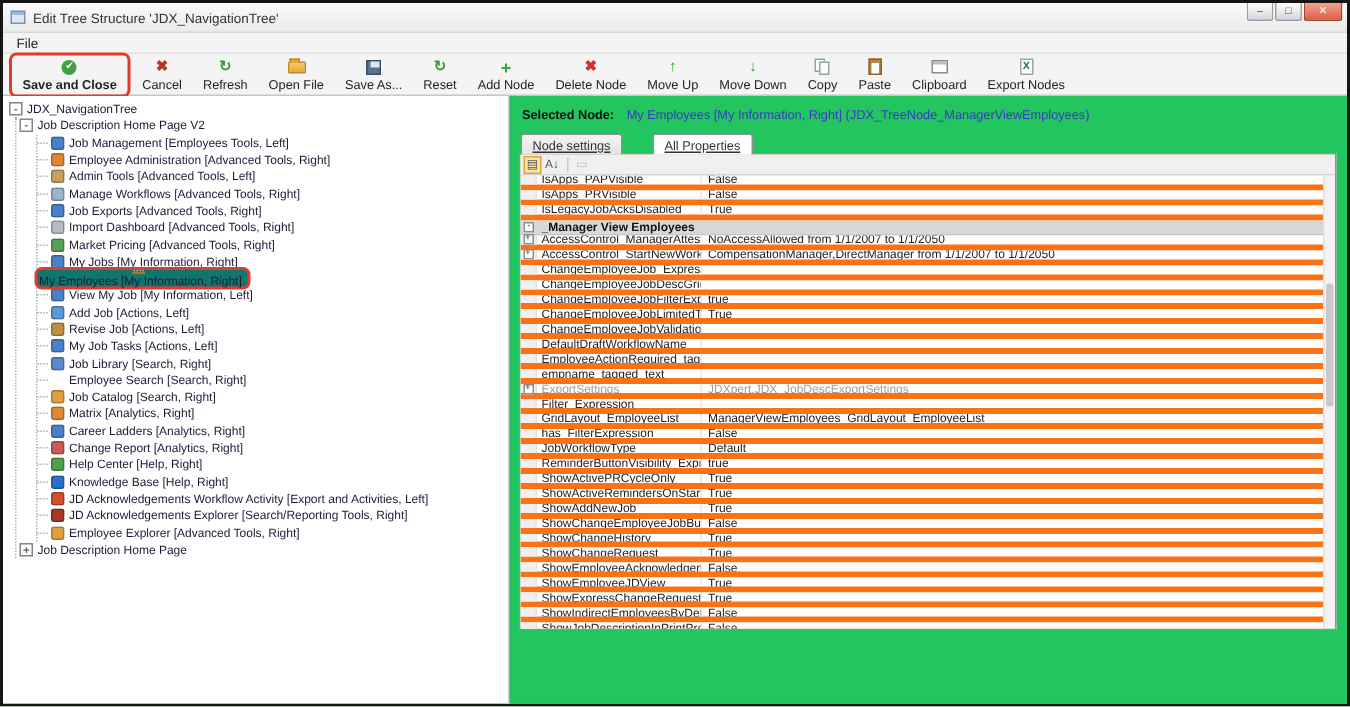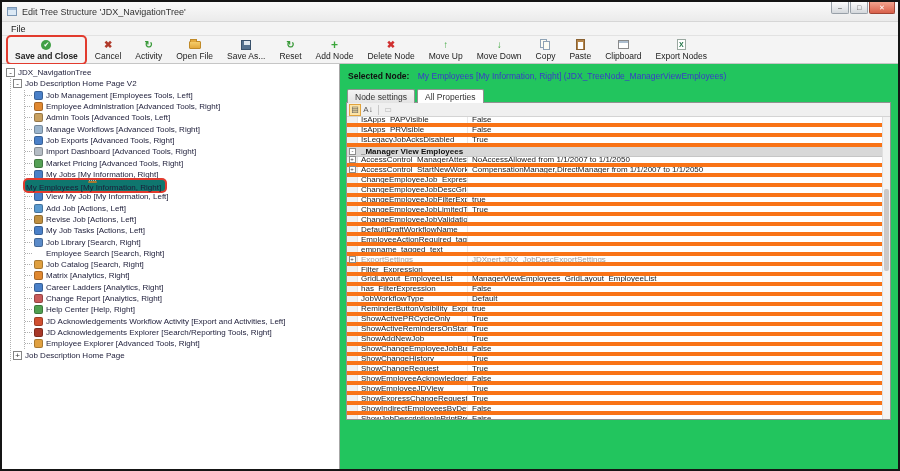--- a/index.html
+++ b/index.html
@@ -56,21 +56,21 @@
   .lvl2{margin-left:11px;border-left:1px dotted #b0b0b0;}
   .lvl2 .t-row::before{content:"";width:7px;min-width:7px;border-top:1px dotted #b0b0b0;margin-right:2px;}
   .t-row.annotated{box-shadow:0 0 0 2px var(--ann,#e23b2e);border-radius:3px;width:fit-content;padding:0 4px 0 1px;background:#0f766e;position:relative;z-index:2;flex-direction:column;}
   
   .right-panel{flex:1;background:#22c55e;padding:4px 7px 0 6px;position:relative;overflow:hidden;}
   .selected-line{font-size:8.5px;margin:3px 0 8px 2px;white-space:nowrap;}
   .sel-label{font-weight:bold;color:#111;}
   .sel-value{color:#3a3ac8;margin-left:6px;}
   .tabs{display:flex;margin-left:1px;position:relative;z-index:2;}
   .tab{font-size:8.5px;padding:2px 7px 2px 7px;border:1px solid #919191;border-bottom:none;background:linear-gradient(#f4f4f4,#e3e3e3);
-    color:#333;border-radius:2px 2px 0 0;margin-right:2px;height:14px;}
+    color:#333;border-radius:2px 2px 0 0;margin-right:20px;height:14px;text-decoration:underline;}
   .tab.active{background:#fff;padding-bottom:3px;margin-bottom:-1px;}
   .tab-body{border:1px solid #919191;background:#fff;height:318px;position:relative;margin-top:-1px;overflow:hidden;}
   .prop-toolbar{height:14px;background:#f0f0f0;border-bottom:1px solid #d4d4d4;display:flex;align-items:center;padding-left:2px;}
   .pt-icon{width:12px;height:12px;display:flex;align-items:center;justify-content:center;font-size:8px;color:#555;margin-right:1px;}
   .pt-icon.selected{background:#fde4a7;border:1px solid #e2a33c;}
   .pt-icon.grayed{color:#b5b5b5;}
   .pt-sep{width:1px;height:10px;background:#c8c8c8;margin:0 3px;}
   .prop-grid{position:relative;height:304px;overflow:hidden;}
   .p-row{display:flex;height:9.95px;align-items:stretch;background:#fff;border-bottom:4px solid #f97316;margin-right:8px;font-size:8px;}
   .p-gutter{width:11px;min-width:11px;background:#f0f0f0;border-right:1px solid #e2e2e2;display:flex;align-items:center;justify-content:center;}
@@ -113,21 +113,21 @@
       <div class="tb-btn">
         <span class="tb-icon">
           <span class="g-txt" style="color: rgb(176, 58, 42);">✖</span>
         </span>
         <span class="tb-label">Cancel</span>
       </div>
       <div class="tb-btn">
         <span class="tb-icon">
           <span class="g-txt" style="color: rgb(58, 154, 58);">↻</span>
         </span>
-        <span class="tb-label">Activity</span>
+        <span class="tb-label">Refresh</span>
       </div>
       <div class="tb-btn">
         <span class="tb-icon">
           <span class="g-folder"></span>
         </span>
         <span class="tb-label">Open File</span>
       </div>
       <div class="tb-btn">
         <span class="tb-icon">
           <span class="g-floppy"></span>
@@ -277,20 +277,24 @@
               <span class="t-icon" style="background: rgb(74, 128, 200);"></span>
               <span class="t-label">Career Ladders [Analytics, Right]</span>
             </div>
             <div class="t-row">
               <span class="t-icon" style="background: rgb(200, 90, 90);"></span>
               <span class="t-label">Change Report [Analytics, Right]</span>
             </div>
             <div class="t-row">
               <span class="t-icon" style="background: rgb(80, 160, 80);"></span>
               <span class="t-label">Help Center [Help, Right]</span>
+            </div>
+            <div class="t-row">
+              <span class="t-icon" style="background: rgb(42, 112, 200);"></span>
+              <span class="t-label">Knowledge Base [Help, Right]</span>
             </div>
             <div class="t-row">
               <span class="t-icon" style="background: rgb(208, 80, 48);"></span>
               <span class="t-label">JD Acknowledgements Workflow Activity [Export and Activities, Left]</span>
             </div>
             <div class="t-row">
               <span class="t-icon" style="background: rgb(168, 56, 40);"></span>
               <span class="t-label">JD Acknowledgements Explorer [Search/Reporting Tools, Right]</span>
             </div>
             <div class="t-row">

